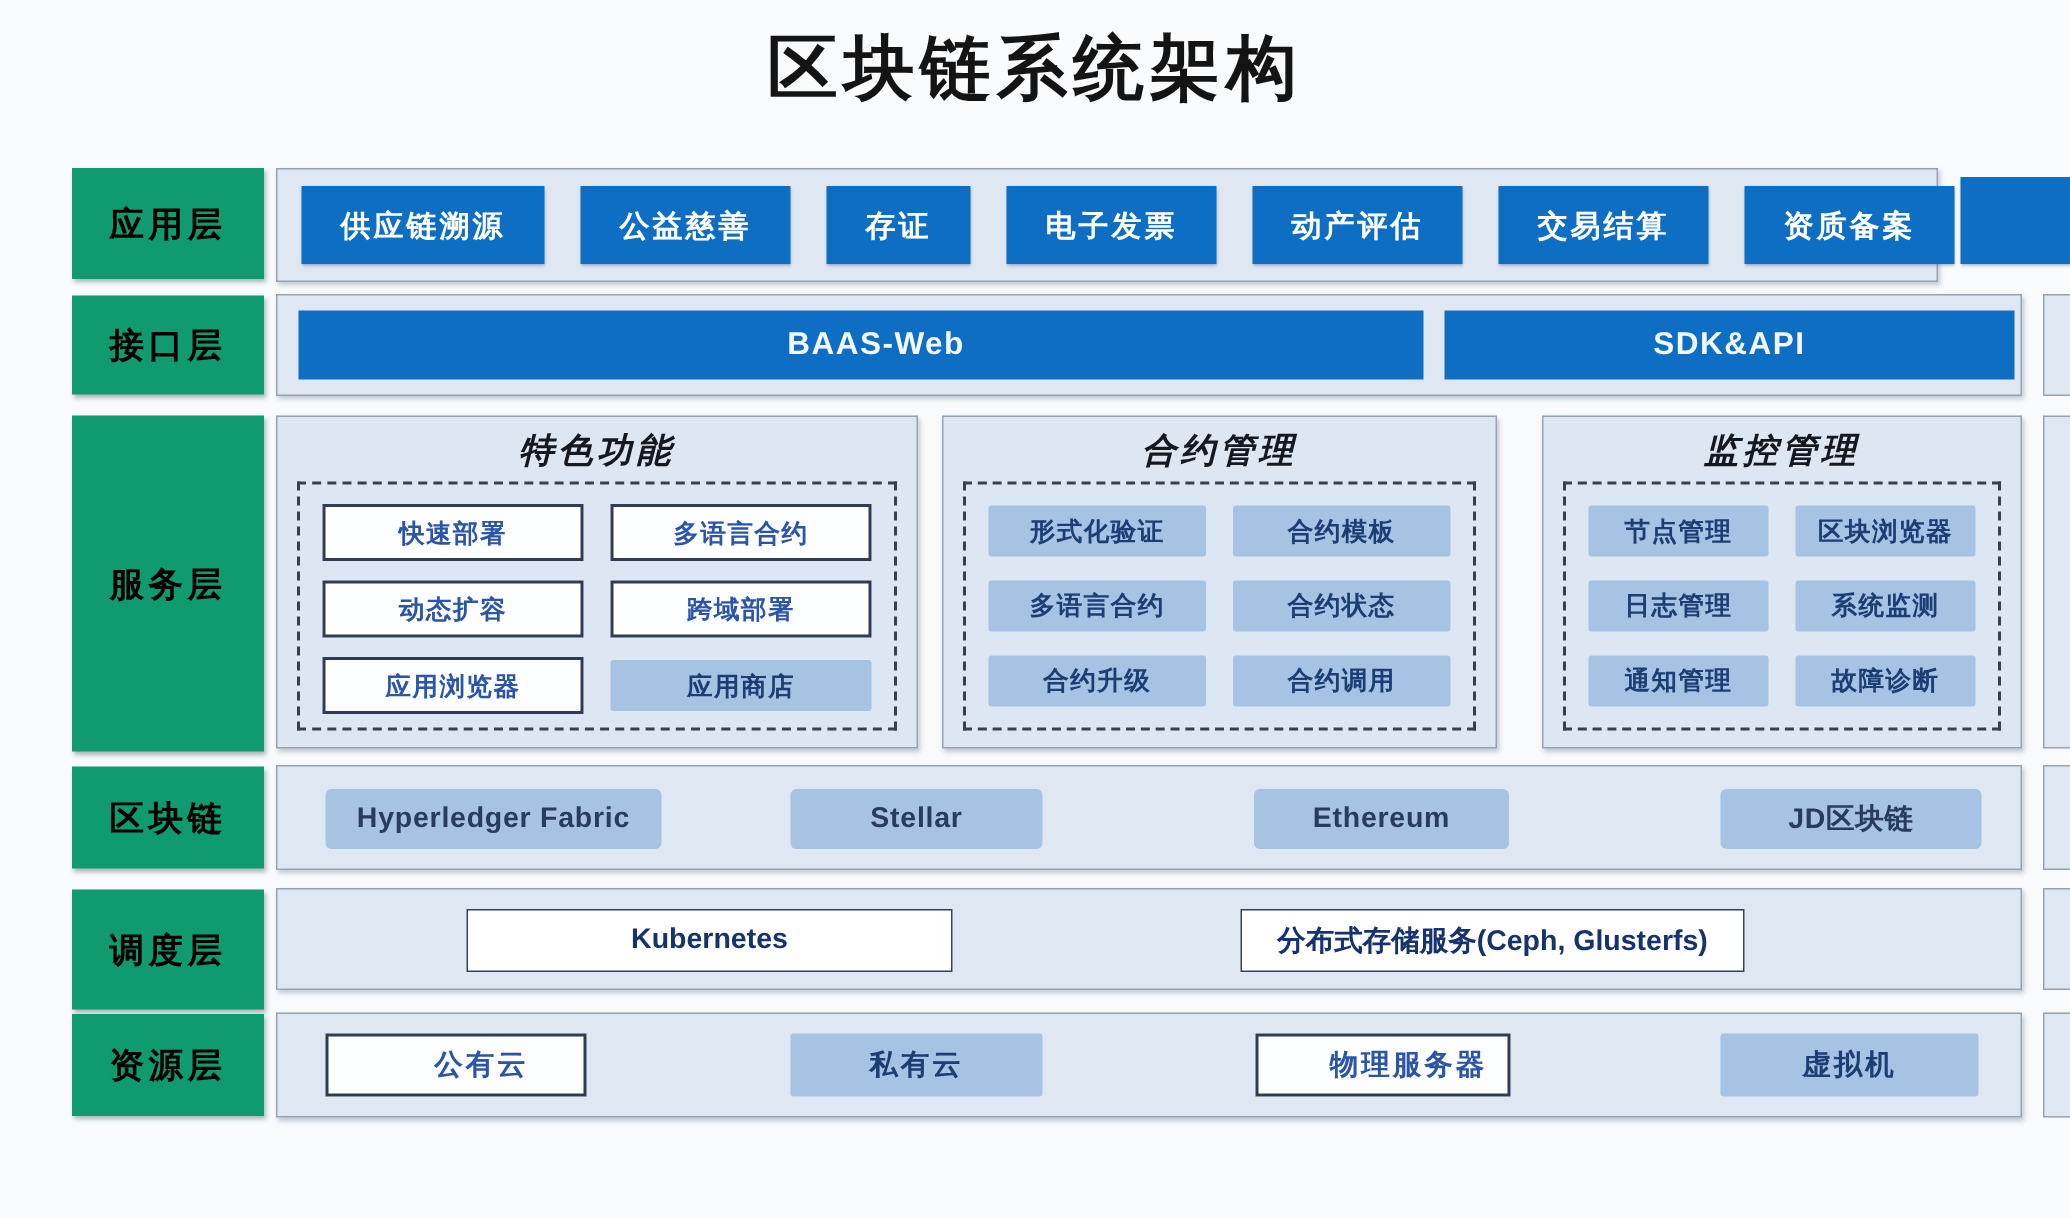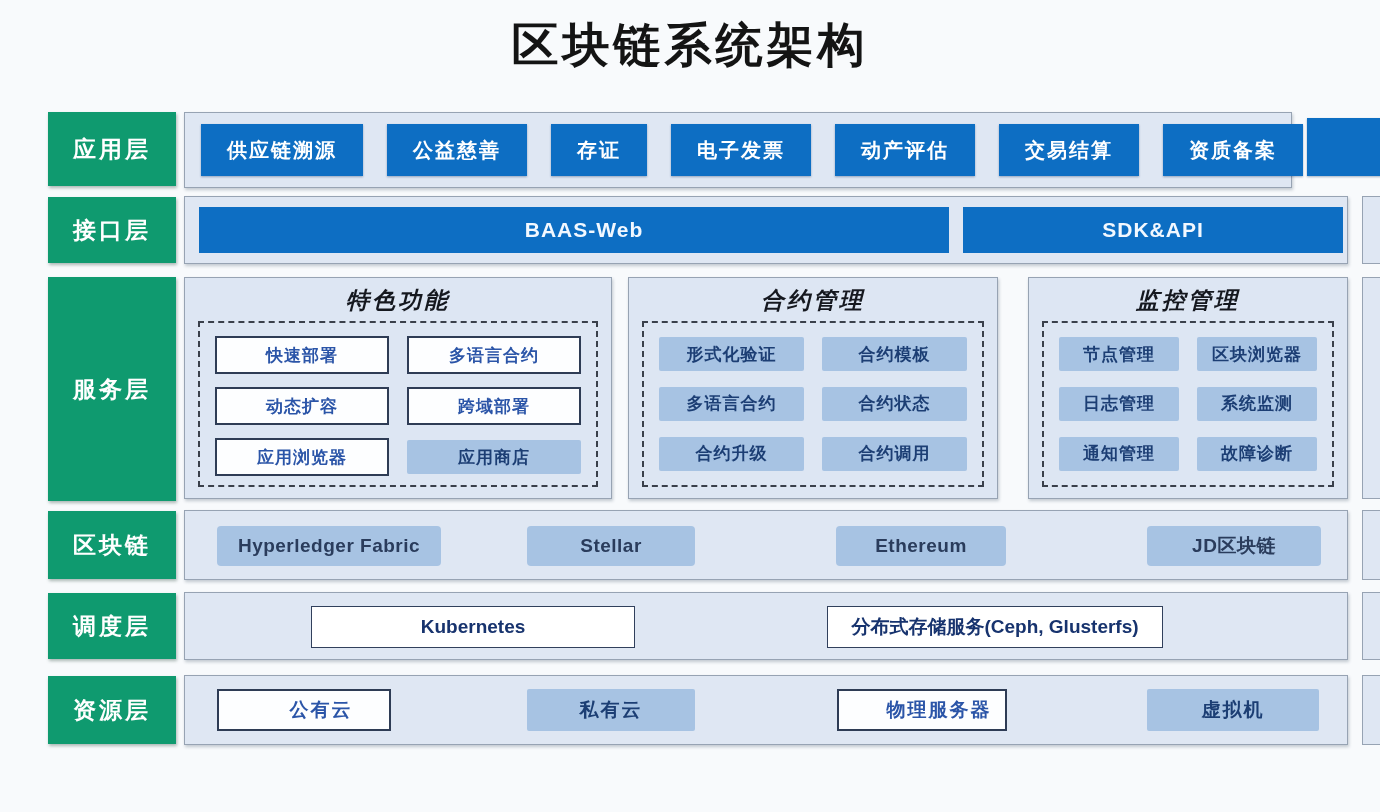--- a/index.html
+++ b/index.html
@@ -8,21 +8,21 @@
     background:#f8fafc;
     font-family:"Liberation Sans", sans-serif;
   }
   .title{
     position:absolute; top:14px; left:0; width:100%; text-align:center;
     font-size:47px; font-weight:bold; color:#141414; letter-spacing:4px;
   }
   
   .layer-label{
     position:absolute; left:48px; width:128px;
-    background:#0f9a6f; color:#ffffff;
+    background:#0f9a6f; color:#000000;
     display:flex; align-items:center; justify-content:center;
     font-size:23px; font-weight:bold; letter-spacing:3px;
     box-shadow:1px 2px 3px rgba(30,60,50,.35);
   }
   
   .panel{
     position:absolute; left:184px; width:1164px;
     background:#dfe7f3; border:1px solid #97a3b3;
     box-shadow:1px 2px 3px rgba(70,90,110,.3);
     box-sizing:border-box;
@@ -160,21 +160,21 @@
   </div>
 
   <div class="layer-label" style="top:511px;height:68px;">区块链</div>
   <div class="panel" style="top:510px;height:70px;">
     <div class="bc-item" style="left:32px;width:224px;">Hyperledger Fabric</div>
     <div class="bc-item" style="left:342px;width:168px;">Stellar</div>
     <div class="bc-item" style="left:651px;width:170px;">Ethereum</div>
     <div class="bc-item" style="left:962px;width:174px;">JD区块链</div>
   </div>
 
-  <div class="layer-label" style="top:593px;height:66px;">调度层</div>
+  <div class="layer-label" style="top:593px;height:80px;">调度层</div>
   <div class="panel" style="top:592px;height:68px;">
     <div class="sched-box" style="left:126px;width:324px;">Kubernetes</div>
     <div class="sched-box" style="left:642px;width:336px;">分布式存储服务(Ceph, Glusterfs)</div>
   </div>
 
   <div class="layer-label" style="top:676px;height:68px;">资源层</div>
   <div class="panel" style="top:675px;height:70px;">
     <div class="res-item outline" style="left:32px;width:174px;">公有云</div>
     <div class="res-item fill" style="left:342px;width:168px;">私有云</div>
     <div class="res-item outline" style="left:652px;width:170px;">物理服务器</div>

